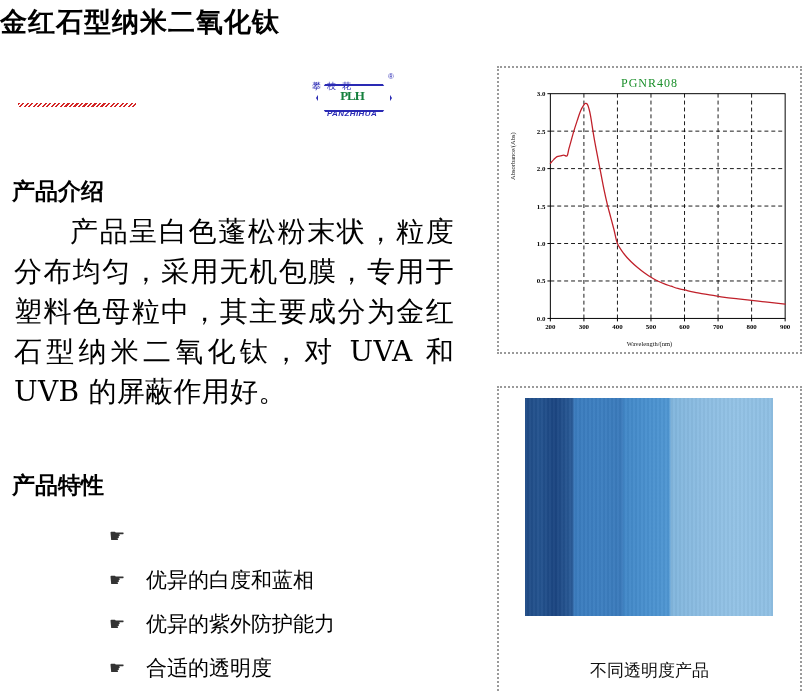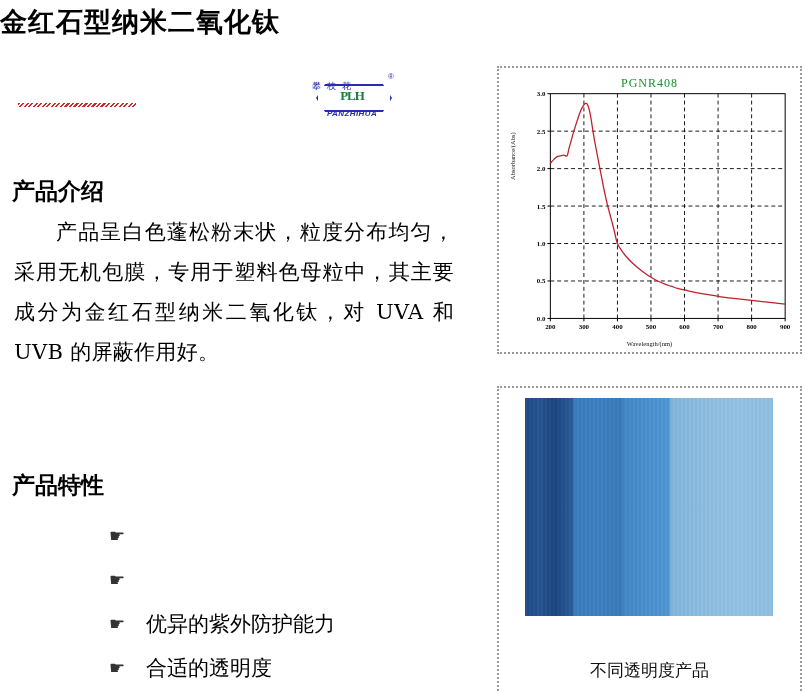--- a/index.html
+++ b/index.html
@@ -73,21 +73,21 @@
     position:absolute;left:12px;
     font-family:"DejaVu Sans","Liberation Sans",sans-serif;
     font-weight:bold;font-size:23px;
   }
   #intro-heading{top:106px;}
   #feature-heading{top:400px;}
 
   .intro-body{
     position:absolute;left:14px;top:142px;width:440px;
     font-family:"DejaVu Serif","Liberation Serif",serif;
-    font-size:21px;line-height:40px;text-indent:2em;
+    font-size:28px;line-height:40px;text-indent:2em;
     text-align:justify;letter-spacing:.3px;
   }
 
   .feature-list{
     position:absolute;left:100px;top:444px;width:360px;
     list-style:none;margin:0;padding:0;
   }
   .feature-list li{
     position:relative;height:44px;line-height:44px;padding-left:46px;
     font-family:"DejaVu Sans","Liberation Sans",sans-serif;
@@ -174,20 +174,21 @@
     <div class="intro-body">产品呈白色蓬松粉末状，粒度分布均匀，采用无机包膜，专用于塑料色母粒中，其主要成分为金红石型纳米二氧化钛，对 UVA 和 UVB 的屏蔽作用好。</div>
 
     <div class="section-heading" id="feature-heading">产品特性</div>
 
     <ul class="feature-list">
       <li>
         <span class="bullet">☛</span>
       </li>
       <li>
         <span class="bullet">☛</span>
+        <span>优异的白度和蓝相</span>
       </li>
       <li>
         <span class="bullet">☛</span>
         <span>优异的紫外防护能力</span>
       </li>
       <li>
         <span class="bullet">☛</span>
         <span>合适的透明度</span>
       </li>
     </ul>

